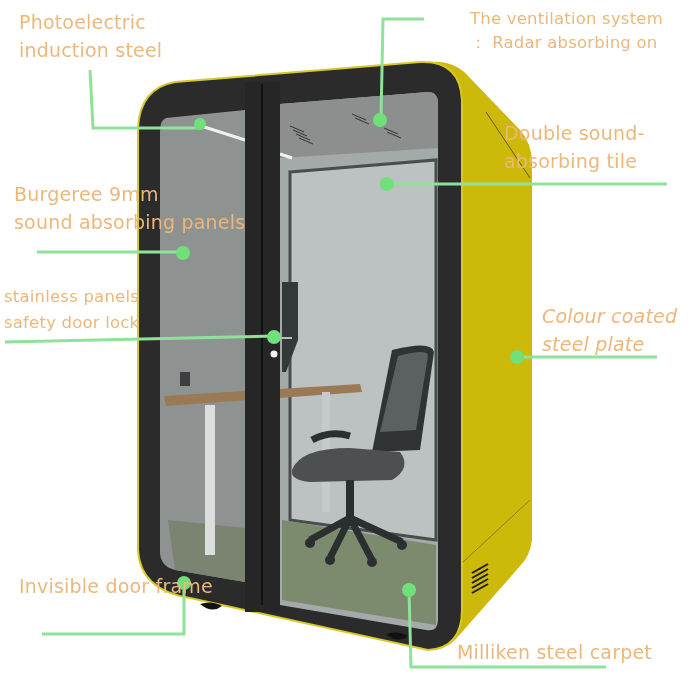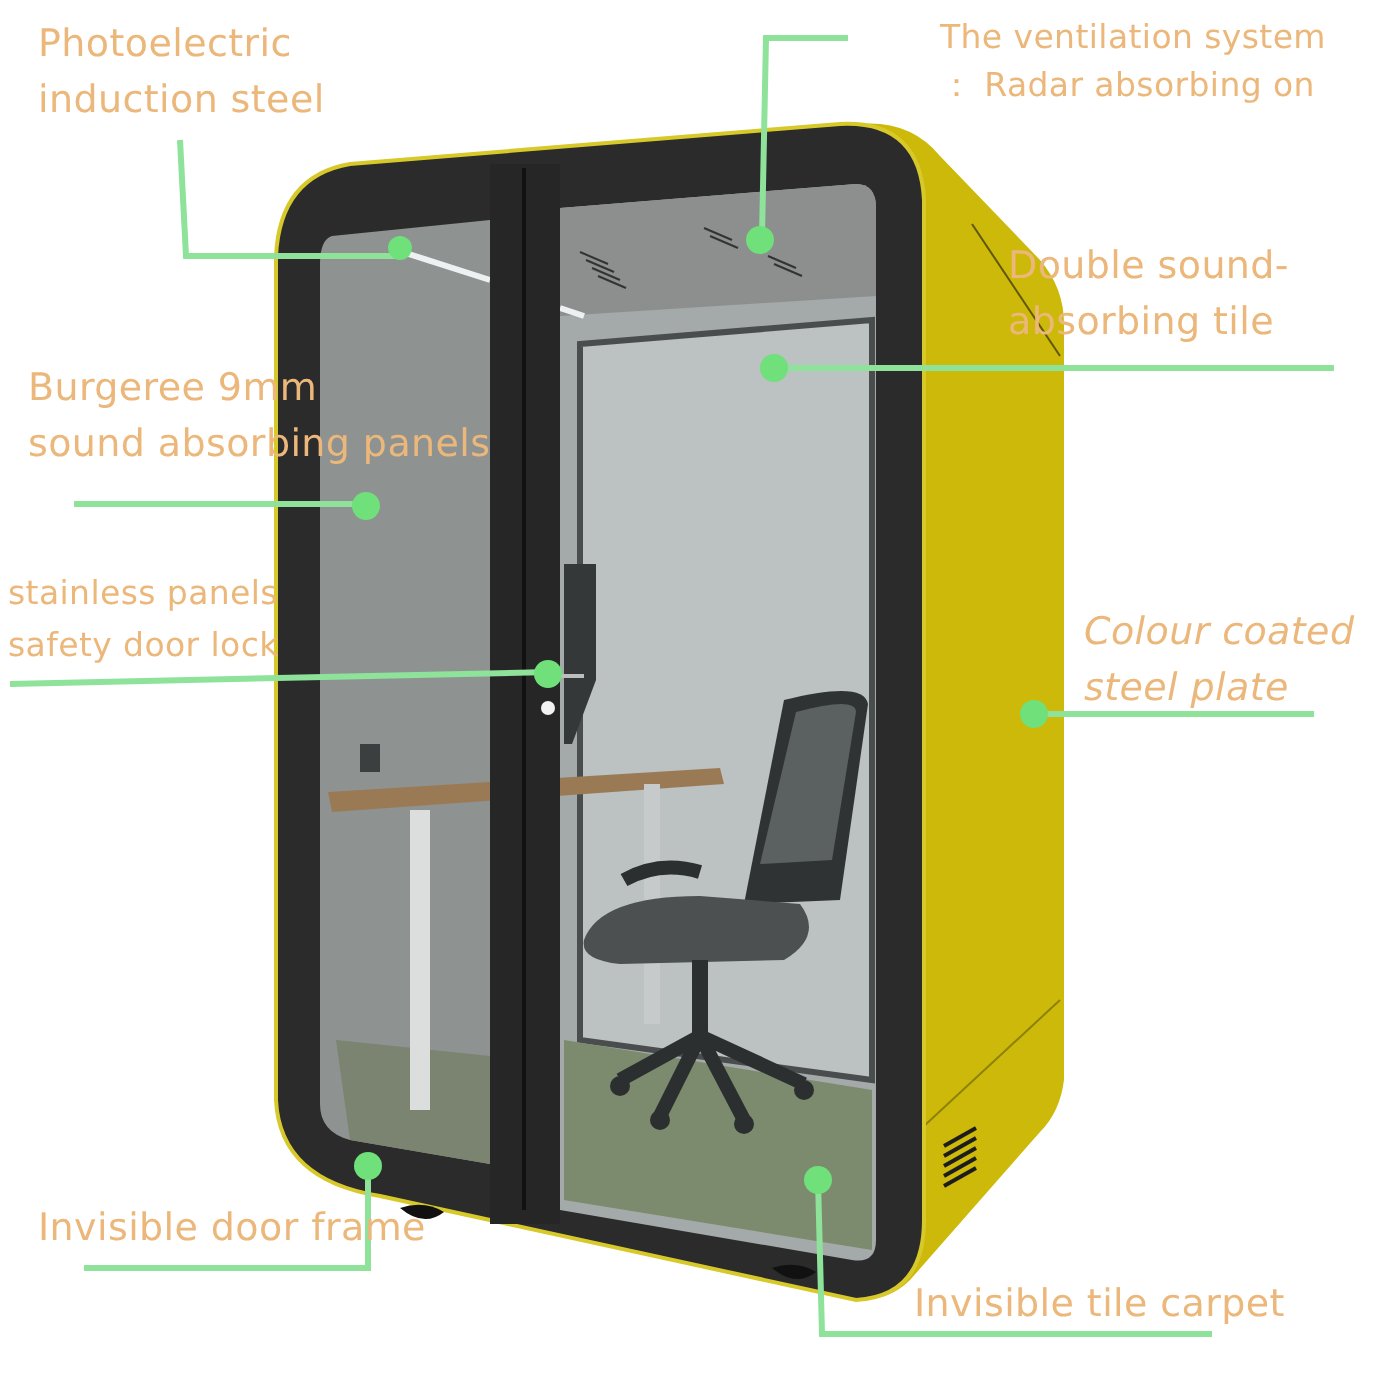--- a/index.html
+++ b/index.html
@@ -130,21 +130,21 @@
   <div class="label small" style="left:4px; top:284px; line-height:26px;">
     <span>stainless panels</span>
     <span>safety door lock</span>
   </div>
 
   <div class="label" style="left:542px; top:302px;font-style:italic;">
     <span>Colour coated</span>
     <span>steel plate</span>
   </div>
 
-  <div class="label" style="left:19px; top:600px;">
+  <div class="label" style="left:19px; top:572px;">
     <span>Invisible door frame</span>
   </div>
 
   <div class="label" style="left:457px; top:638px;">
-    <span>Invisible tile carpet</span>
+    <span>Milliken steel carpet</span>
   </div>
 
 </div>
 
 </body></html>

